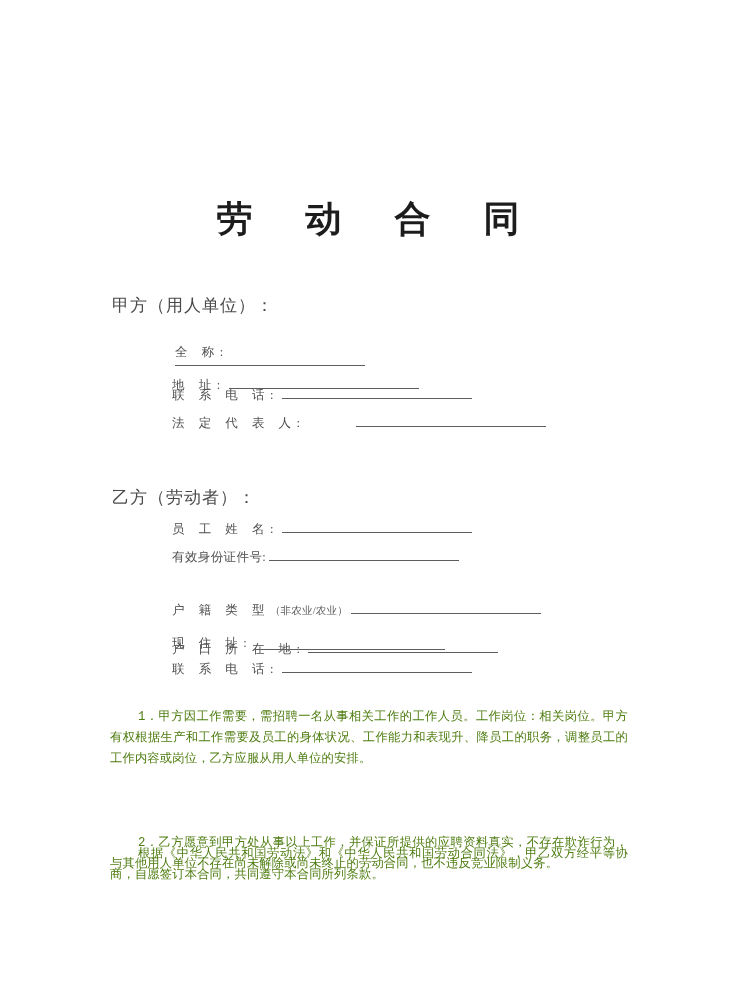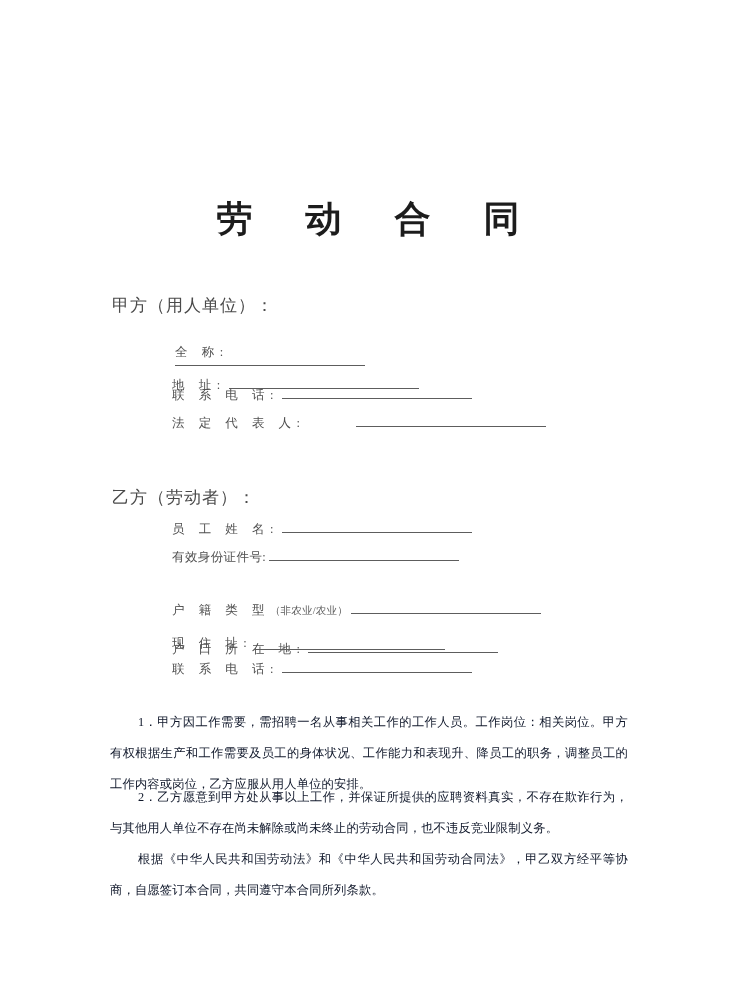--- a/index.html
+++ b/index.html
@@ -82,26 +82,27 @@
     height: 12px;
     margin-left: 3px;
   }
 
   
   .body-para {
     position: absolute;
     left: 110px;
     width: 518px;
     font-size: 12.3px;
-    line-height: 31px;
-    color: #0f172a;
+    line-height: 21px;
+    color: #4d7c0f;
     text-align: justify;
     text-justify: inter-ideograph;
     text-indent: 28px;
     letter-spacing: 0.15px;
+    font-family: Liberation Mono, monospace;
   }
 </style>
 </head>
 <body>
 
 <div class="page">
 
   <div class="doc-title">劳 动 合 同</div>
 
   <div class="party-heading" id="party-a-heading">甲方（用人单位）：</div>
@@ -154,17 +155,17 @@
     <span class="field-line" style="width:190px;"></span>
   </div>
 
   <div class="field-row" style="top:660px;">
     <span class="field-label spread">联 系 电 话:</span>
     <span class="field-line" style="width:190px;"></span>
   </div>
 
   <div class="body-para" style="top:707px;">1．甲方因工作需要，需招聘一名从事相关工作的工作人员。工作岗位：相关岗位。甲方有权根据生产和工作需要及员工的身体状况、工作能力和表现升、降员工的职务，调整员工的工作内容或岗位，乙方应服从用人单位的安排。</div>
 
-  <div class="body-para" style="top:782px;">2．乙方愿意到甲方处从事以上工作，并保证所提供的应聘资料真实，不存在欺诈行为，与其他用人单位不存在尚未解除或尚未终止的劳动合同，也不违反竞业限制义务。</div>
+  <div class="body-para" style="top:833px;">2．乙方愿意到甲方处从事以上工作，并保证所提供的应聘资料真实，不存在欺诈行为，与其他用人单位不存在尚未解除或尚未终止的劳动合同，也不违反竞业限制义务。</div>
 
   <div class="body-para" style="top:844px;">根据《中华人民共和国劳动法》和《中华人民共和国劳动合同法》，甲乙双方经平等协商，自愿签订本合同，共同遵守本合同所列条款。</div>
 
 </div>
 
 </body></html>

